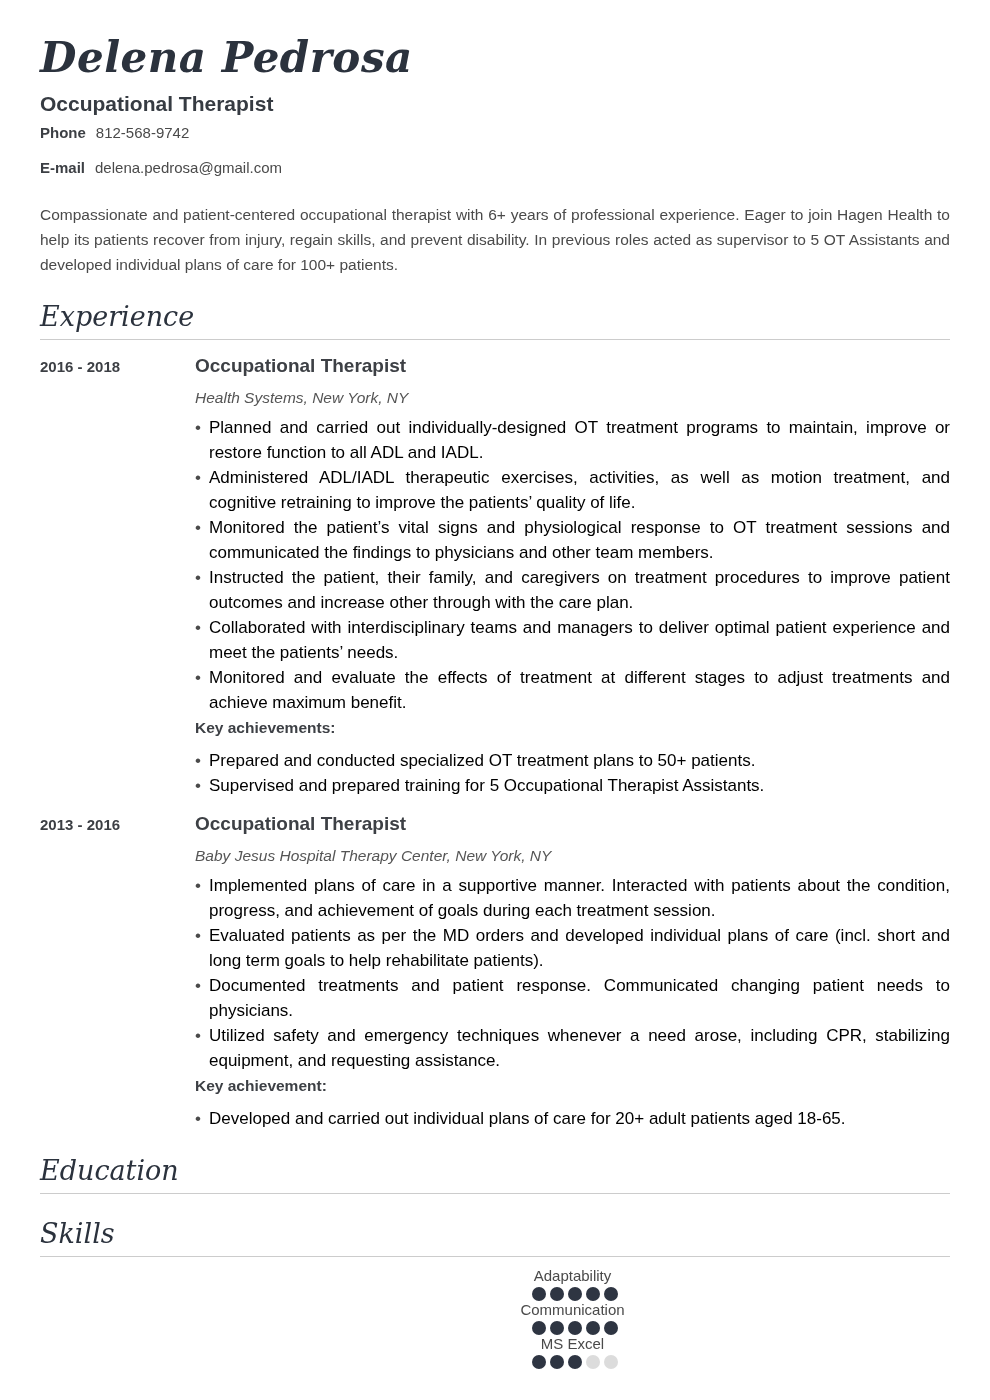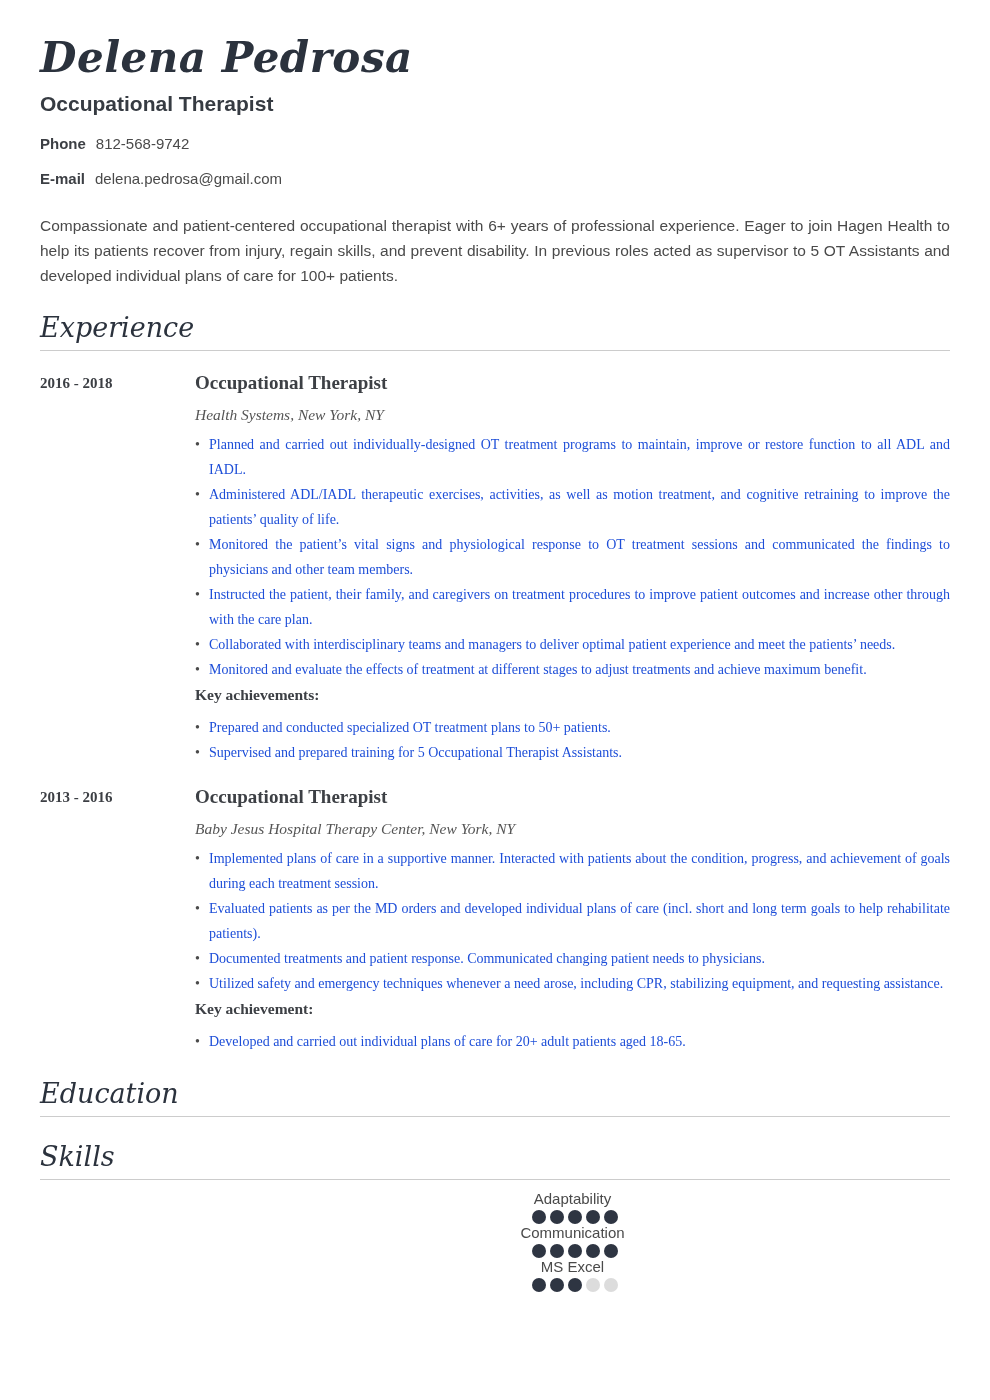--- a/index.html
+++ b/index.html
@@ -27,21 +27,21 @@
     line-height: 1.15;
     color: var(--accent, #2b323d);
     letter-spacing: 0.5px;
   }
   .job-title {
     margin-top: 10px;
     font-size: 21px;
     font-weight: 700;
     color: #363b42;
   }
-  .contact { margin-top: 19px; }
+  .contact { margin-top: 8px; }
   .contact-row { font-size: 15px; margin-bottom: 18px; color: #4a4a4a; }
   .contact-row .label { font-weight: 700; color: #3c3f44; margin-right: 10px; }
 
   .summary {
     margin-top: 26px;
     font-size: 15.5px;
     line-height: 25px;
     text-align: justify;
     color: #4a4a4a;
   }
@@ -56,21 +56,21 @@
     color: var(--accent, #2b323d);
     padding-bottom: 7px;
     border-bottom: 1px solid var(--rule, #cccccc);
   }
 
   .entry, .edu-row, .skill-row {
     display: grid;
     grid-template-columns: 155px 1fr;
     align-items: start;
   }
-  .entry { margin-top: 21px; font-family: Liberation Serif, serif; }
+  .entry { margin-top: 15px; }
   .dates {
     font-size: 15px;
     font-weight: 700;
     color: #3c3f44;
     padding-top: 3px;
   }
   .entry-title {
     font-size: 19px;
     font-weight: 700;
     color: #3d4045;
@@ -78,24 +78,24 @@
   .entry-company {
     margin-top: 12px;
     font-size: 15.5px;
     font-style: italic;
     color: #555555;
   }
   ul.bullets { list-style: none; margin-top: 8px; }
   ul.bullets li {
     position: relative;
     padding-left: 14px;
-    font-size: 14px;
+    font-size: 17px;
     line-height: 25px;
     text-align: justify;
-    color: #1d4ed8;
+    color: #000000;
   }
   ul.bullets li::before {
     content: "\2022";
     position: absolute;
     left: 0;
     top: 0;
     color: #4a4a4a;
   }
   .ach-label {
     font-size: 15.5px;

